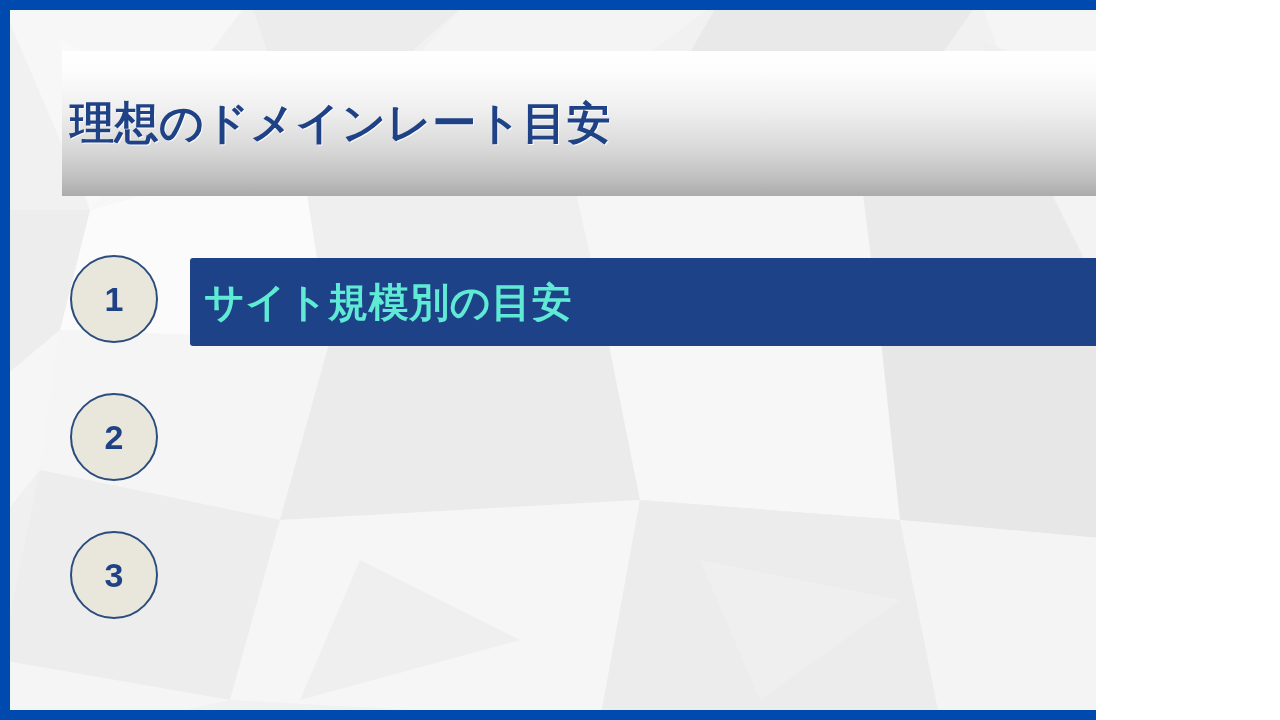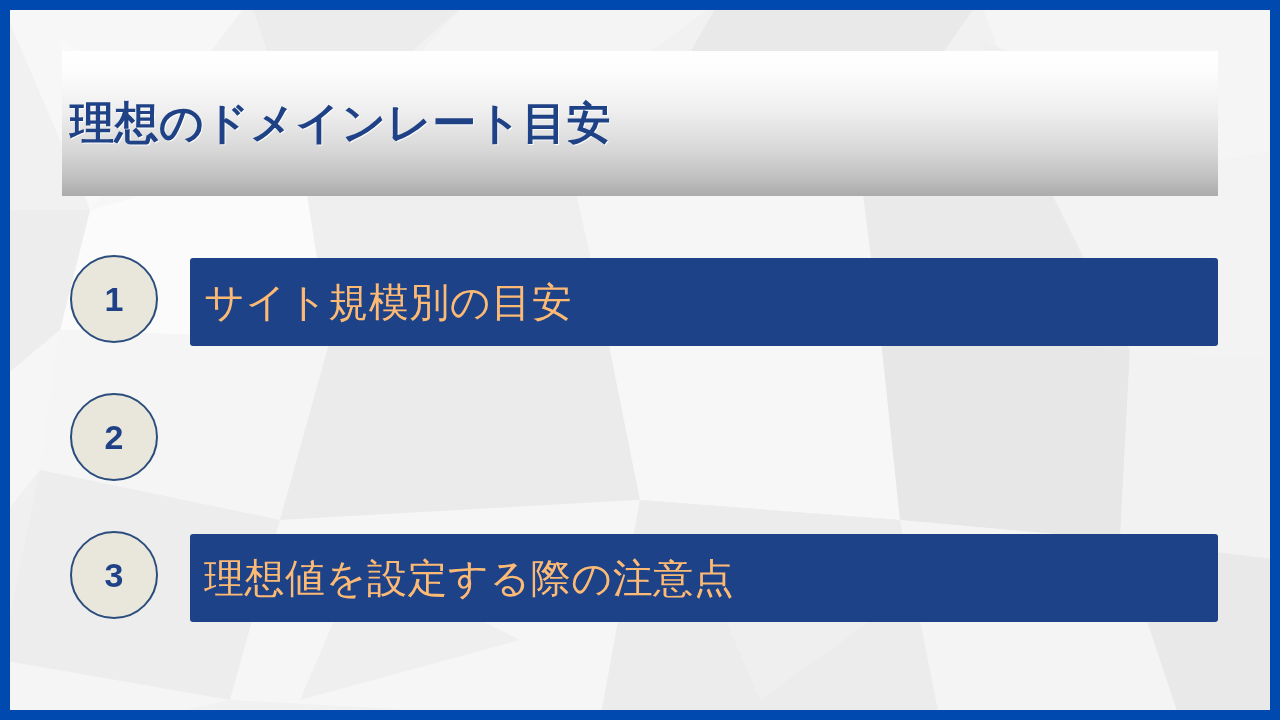--- a/index.html
+++ b/index.html
@@ -2,21 +2,21 @@
 <html><head>
 <meta charset="utf-8">
 <style>
   html, body {
     margin: 0;
     padding: 0;
     background: #ffffff;
   }
   #slide {
     position: relative;
-    width: 1280px;
+    width: 1096px;
     height: 720px;
     overflow: hidden;
     background: #f2f2f2;
     font-family: "Liberation Sans", "DejaVu Sans", sans-serif;
     box-sizing: border-box;
   }
 
   
   .bg-svg {
     position: absolute;
@@ -101,22 +101,22 @@
     height: 88px;
     background: #1d4287;
     border-radius: 3px;
     display: flex;
     align-items: center;
     box-sizing: border-box;
     padding-left: 14px;
   }
   .row-label {
     font-size: 40px;
-    font-weight: normal;
-    color: #fdba74;
+    font-weight: bold;
+    color: #5eead4;
     letter-spacing: 0.5px;
     white-space: nowrap;
   }
 </style>
 </head>
 <body>
 
 <div id="slide">
 
   <svg class="bg-svg" viewBox="0 0 1280 720" preserveAspectRatio="none">
@@ -161,20 +161,17 @@
       <span class="row-label">サイト規模別の目安</span>
     </div>
   </div>
 
   <div class="row row-2">
     <div class="num-circle">2</div>
   </div>
 
   <div class="row row-3">
     <div class="num-circle">3</div>
-    <div class="row-bar">
-      <span class="row-label">理想値を設定する際の注意点</span>
-    </div>
   </div>
 
   <div class="frame"></div>
 
 </div>
 
 </body></html>

